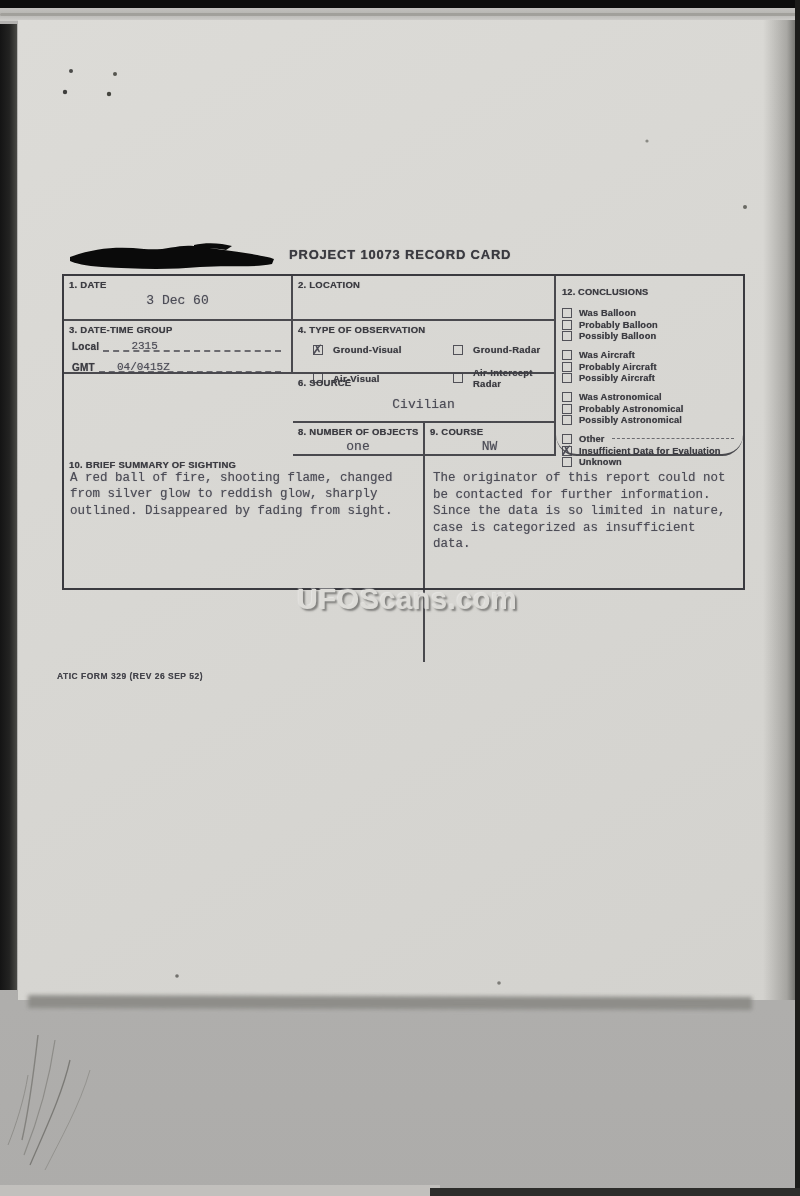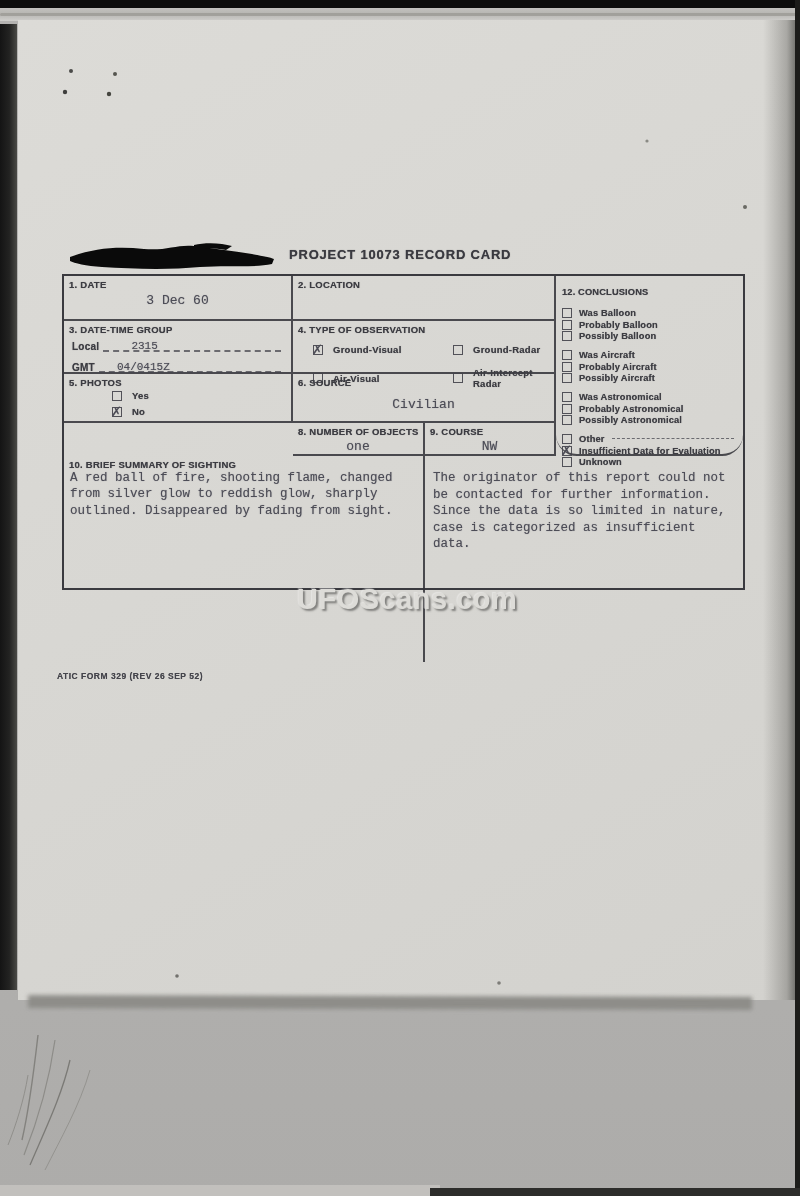--- a/index.html
+++ b/index.html
@@ -157,33 +157,20 @@
           <span class="cb"></span>
           <span class="plabel">Air-Visual</span>
         </div>
         <div class="opt-row">
           <span class="cb"></span>
           <span class="plabel">Air-Intercept Radar</span>
         </div>
       </div>
     </div>
 
-    <div class="cell br bb" style="left:0;top:98px;width:229px;height:49px;">
-      <span class="cell-label plabel">5. PHOTOS</span>
-      <div class="photos-list">
-        <div class="opt-row">
-          <span class="cb"></span>
-          <span class="plabel">Yes</span>
-        </div>
-        <div class="opt-row">
-          <span class="cb checked"></span>
-          <span class="plabel">No</span>
-        </div>
-      </div>
-    </div>
 
     <div class="cell br bb" style="left:229px;top:98px;width:263px;height:49px;">
       <span class="cell-label plabel">6. SOURCE</span>
       <span class="typed val-center" style="margin-top:9px;">Civilian</span>
     </div>
 
 
     <div class="cell br bb" style="left:229px;top:147px;width:132px;height:33px;">
       <span class="cell-label plabel">8. NUMBER OF OBJECTS</span>
       <span class="typed val-center" style="margin-top:2px;">one</span>

